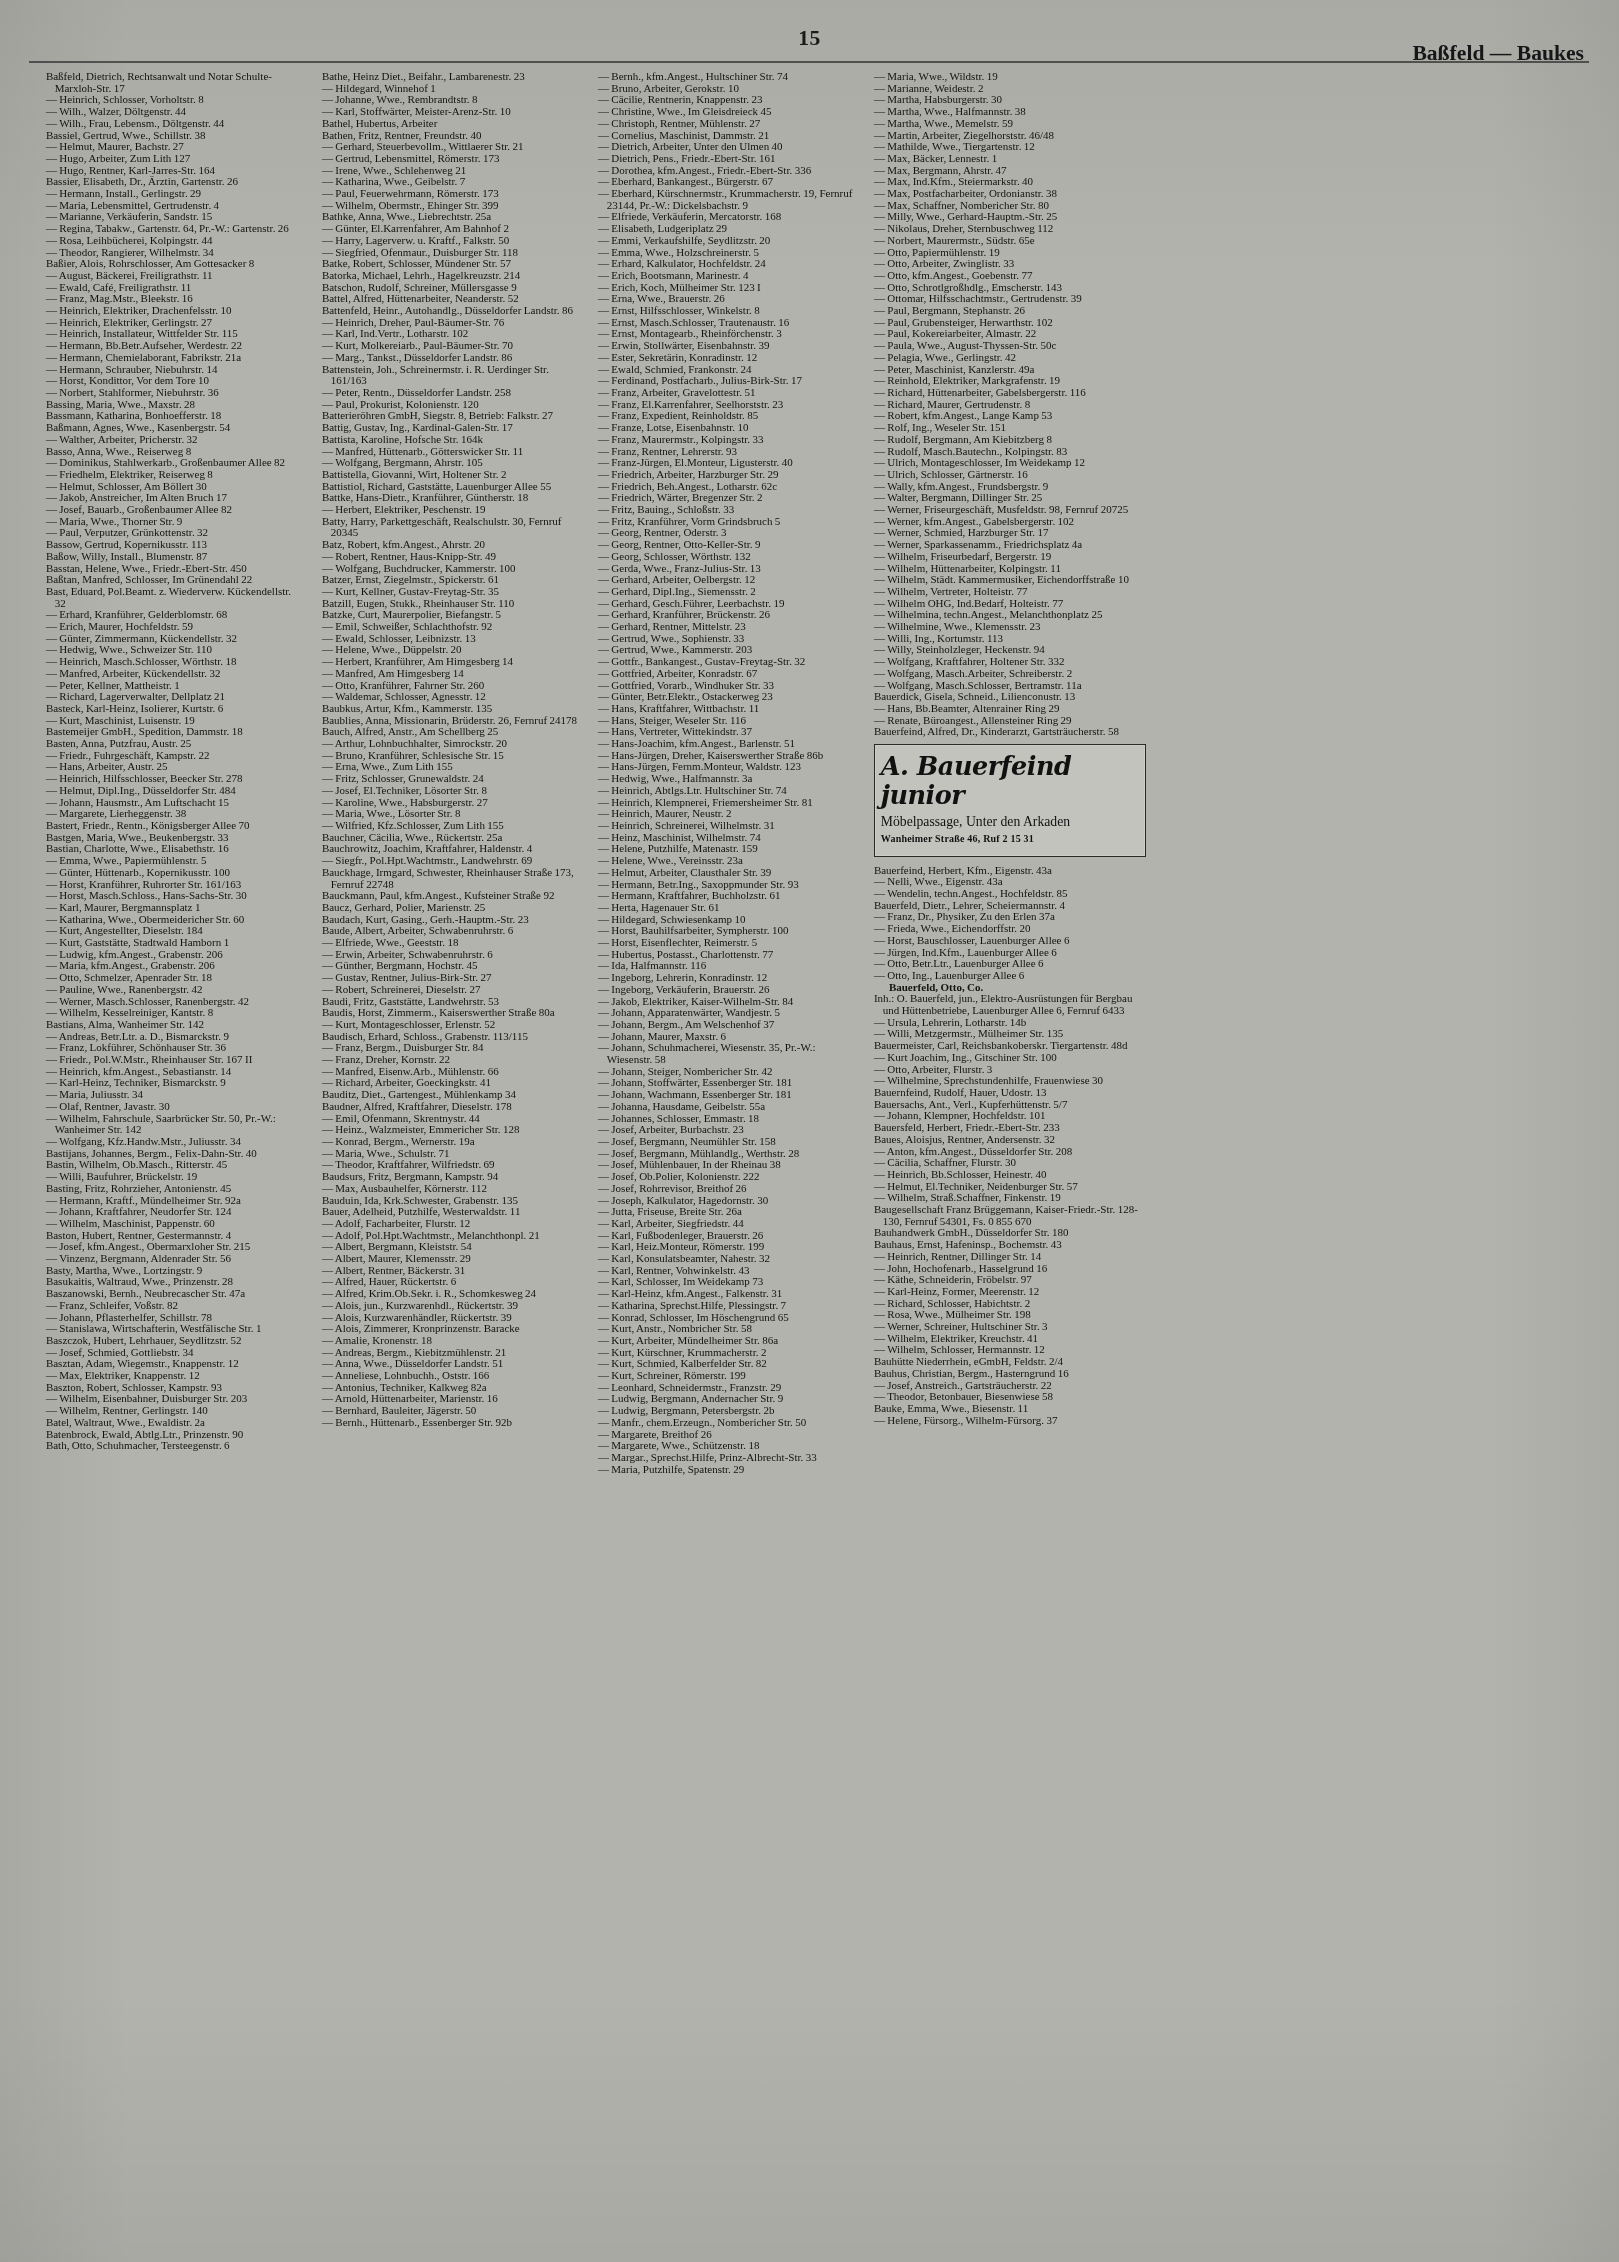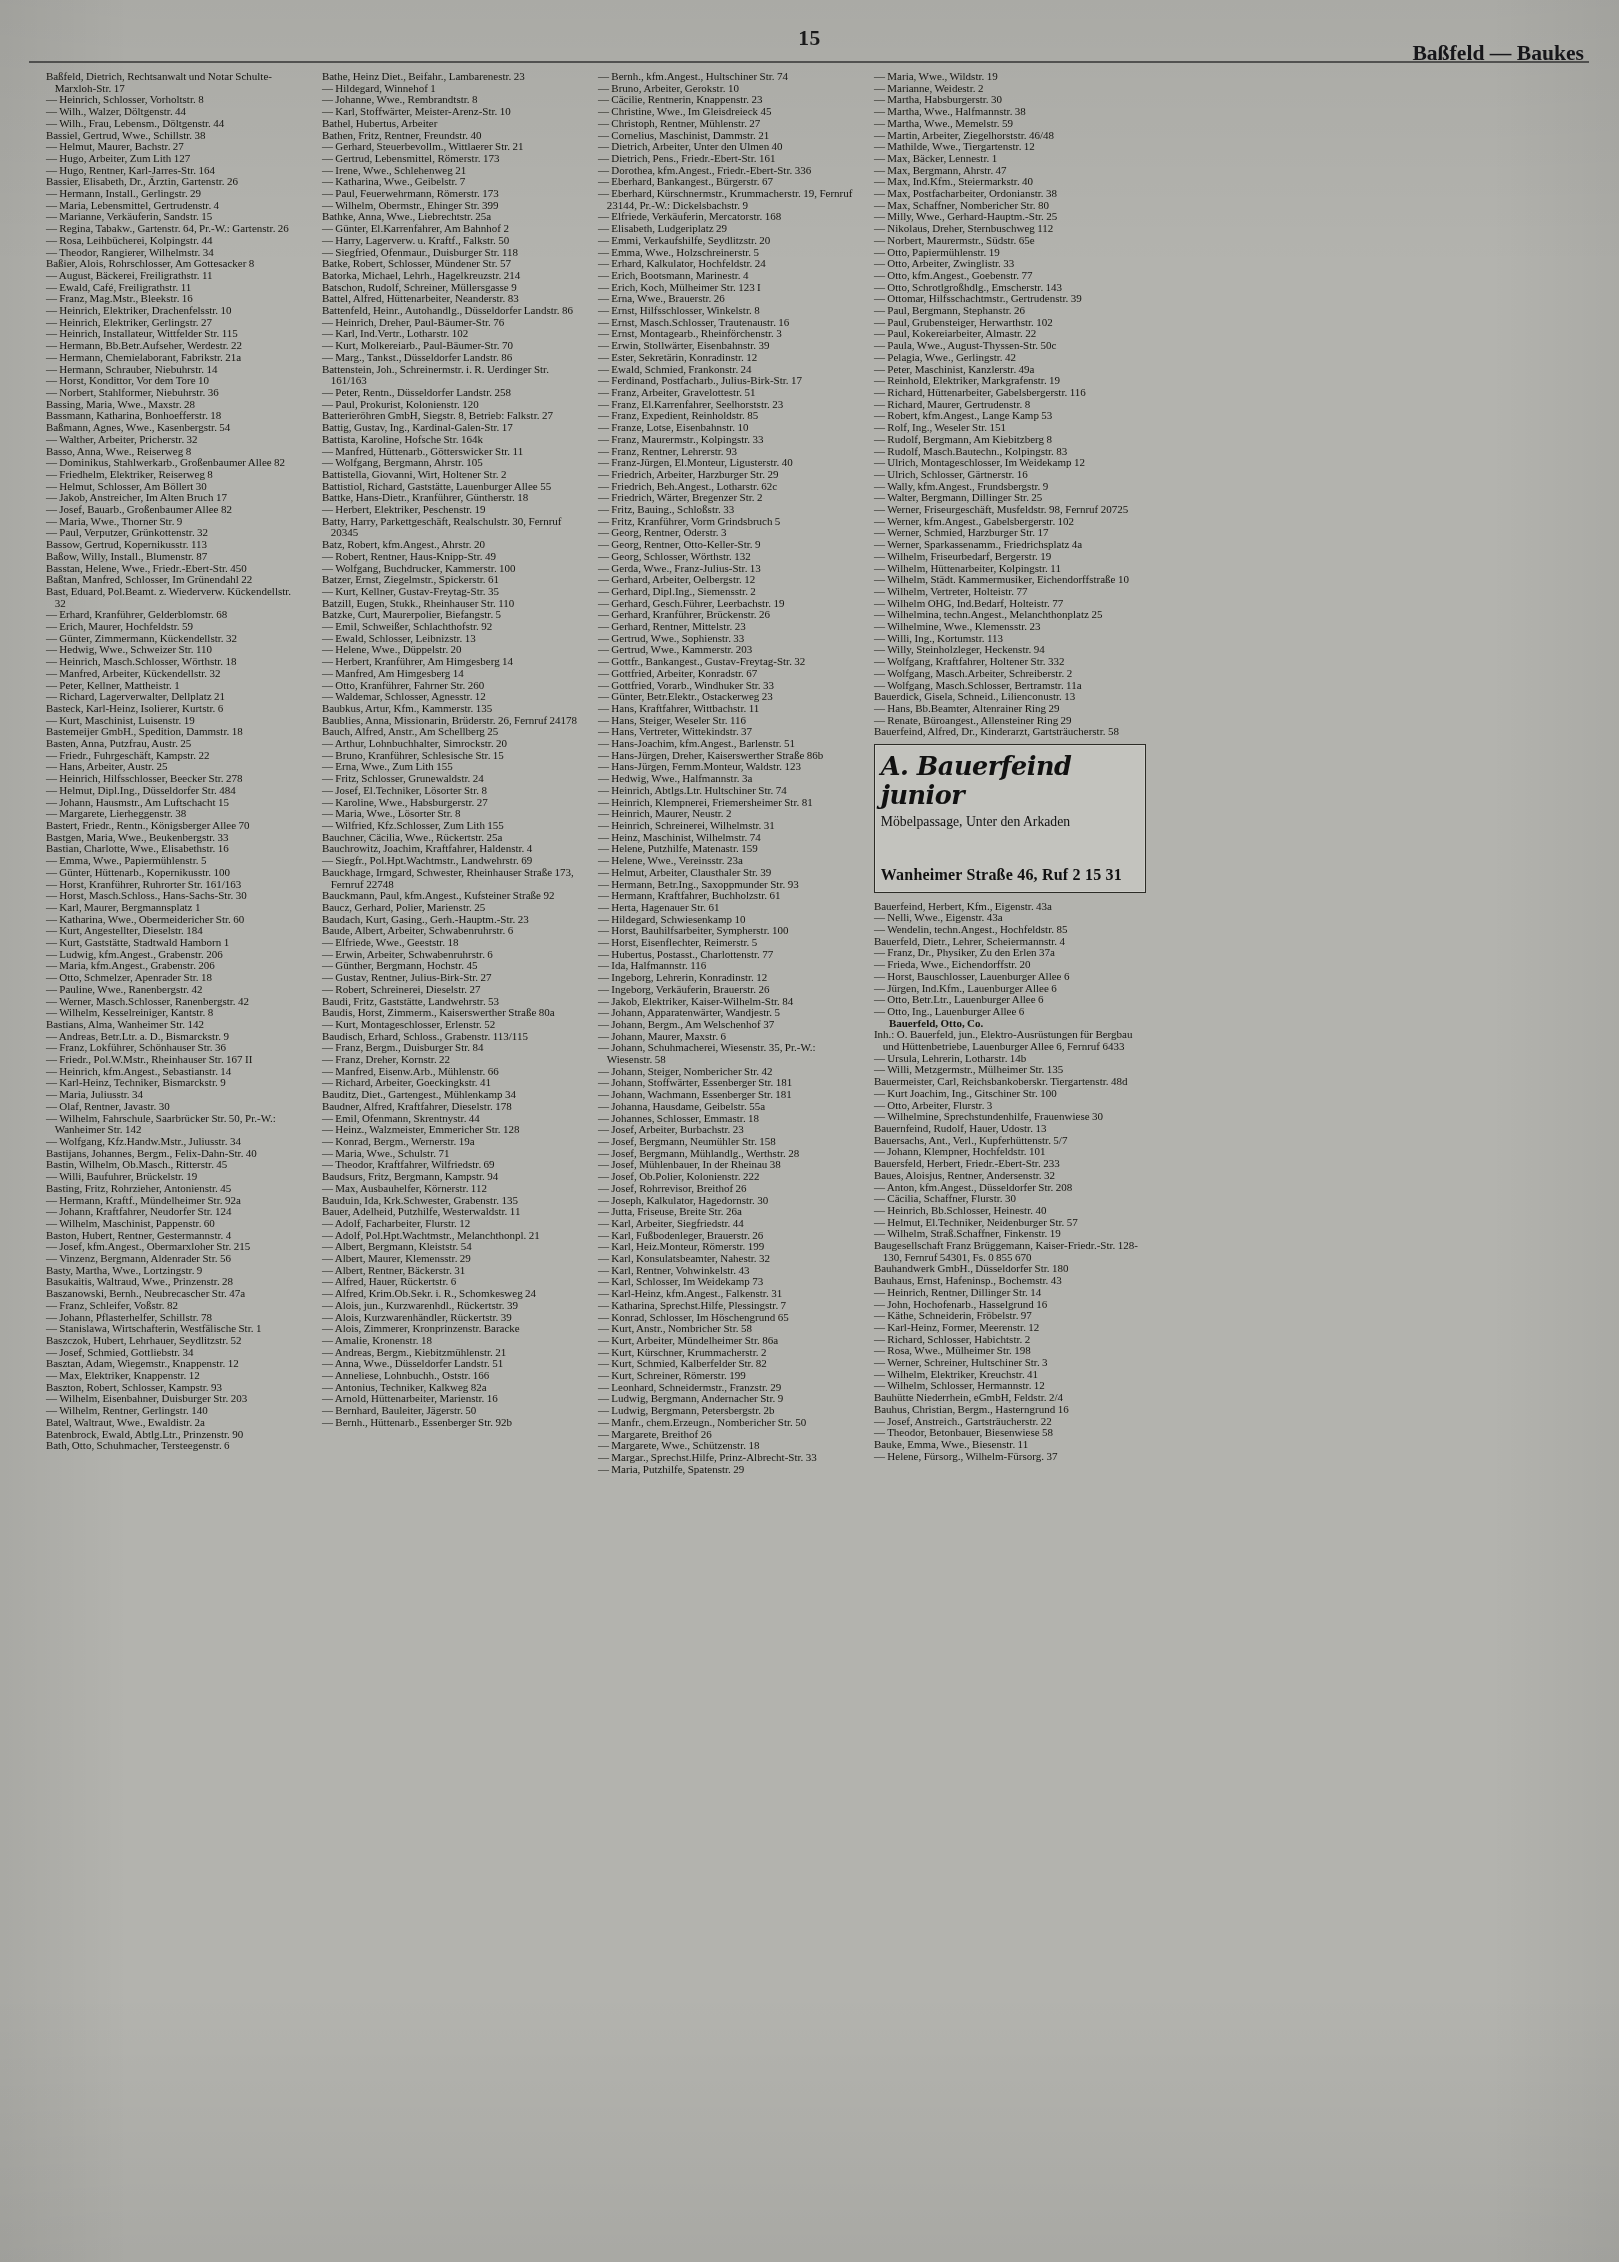--- a/index.html
+++ b/index.html
@@ -112,26 +112,25 @@
     color: #111;
     line-height: 29px;
     margin-bottom: 3.9px;
   }
   .ad-line1 {
     font-size: 13.7px;
     color: #111;
     line-height: 16.7px;
   }
   .ad-line2 {
-    font-size: 16px;
+    font-size: 10px;
     font-weight: bold;
     color: #111;
     line-height: 17.6px;
     letter-spacing: 0.2px;
-    margin-top: 36px;
   }
 </style>
 </head>
 <body>
 
 <div class="page">
   <div class="paper"></div>
 
   <div class="header">
     <div class="folio">15</div>
@@ -270,21 +269,21 @@
         <div class="entry">— Katharina, Wwe., Geibelstr. 7</div>
         <div class="entry">— Paul, Feuerwehrmann, Römerstr. 173</div>
         <div class="entry">— Wilhelm, Obermstr., Ehinger Str. 399</div>
         <div class="entry">Bathke, Anna, Wwe., Liebrechtstr. 25a</div>
         <div class="entry">— Günter, El.Karrenfahrer, Am Bahnhof 2</div>
         <div class="entry">— Harry, Lagerverw. u. Kraftf., Falkstr. 50</div>
         <div class="entry">— Siegfried, Ofenmaur., Duisburger Str. 118</div>
         <div class="entry">Batke, Robert, Schlosser, Mündener Str. 57</div>
         <div class="entry">Batorka, Michael, Lehrh., Hagelkreuzstr. 214</div>
         <div class="entry">Batschon, Rudolf, Schreiner, Müllersgasse 9</div>
-        <div class="entry">Battel, Alfred, Hüttenarbeiter, Neanderstr. 83</div>
+        <div class="entry">Battel, Alfred, Hüttenarbeiter, Neanderstr. 52</div>
         <div class="entry">Battenfeld, Heinr., Autohandlg., Düsseldorfer Landstr. 86</div>
         <div class="entry">— Heinrich, Dreher, Paul-Bäumer-Str. 76</div>
         <div class="entry">— Karl, Ind.Vertr., Lotharstr. 102</div>
         <div class="entry">— Kurt, Molkereiarb., Paul-Bäumer-Str. 70</div>
         <div class="entry">— Marg., Tankst., Düsseldorfer Landstr. 86</div>
         <div class="entry">Battenstein, Joh., Schreinermstr. i. R. Uerdinger Str. 161/163</div>
         <div class="entry">— Peter, Rentn., Düsseldorfer Landstr. 258</div>
         <div class="entry">— Paul, Prokurist, Kolonienstr. 120</div>
         <div class="entry">Batterieröhren GmbH, Siegstr. 8, Betrieb: Falkstr. 27</div>
         <div class="entry">Battig, Gustav, Ing., Kardinal-Galen-Str. 17</div>

